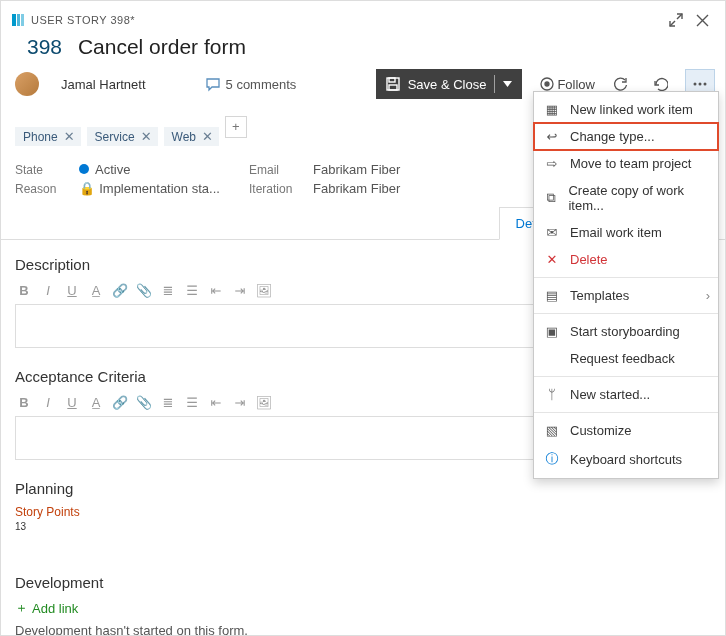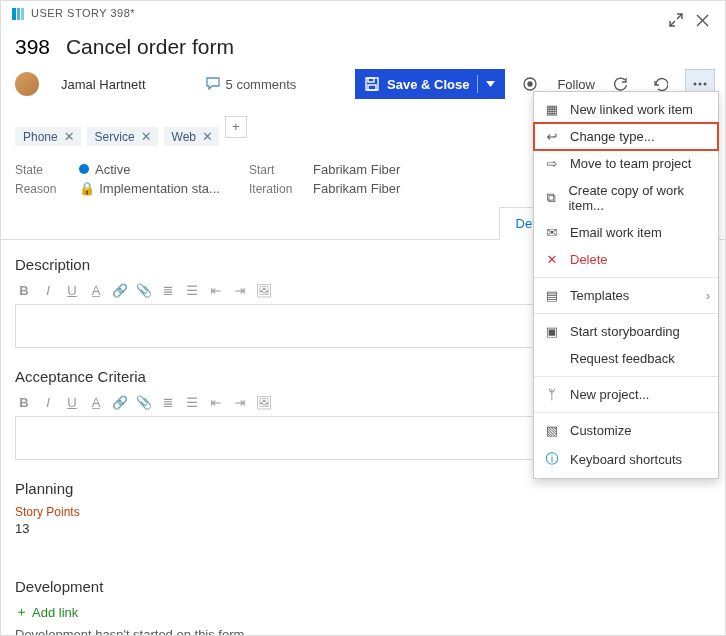--- a/index.html
+++ b/index.html
@@ -10,59 +10,60 @@
     color: #333;
     background: #fff;
     width: 726px;
     height: 636px;
     overflow: hidden;
     border: 1px solid #ddd;
     position: relative;
   }
   .header-bar {
     display: flex;
+    align-items: center;
     padding: 6px 10px 2px 10px;
     color: #555;
     font-size: 11px;
     letter-spacing: 0.5px;
   }
   .header-bar .spacer { flex: 1; }
   .icon-btn {
     width: 26px; height: 26px;
     display: inline-flex; align-items: center; justify-content: center;
     cursor: pointer;
     color: #555;
   }
   .title-row {
     padding: 0 14px 6px 14px;
     font-size: 21px;
     color: #222;
     font-weight: 400;
   }
-  .title-row .wid { margin-right: 10px; color:#000000;}
+  .title-row .wid { margin-right: 10px; color:#0c4a6e;margin-left:12px;}
   .toolbar-row {
     display: flex;
     align-items: center;
     padding: 4px 10px 8px 14px;
     gap: 10px;
   }
   .avatar {
     width: 24px; height: 24px; border-radius: 50%;
     background: linear-gradient(135deg,#d9a066,#b57a3c);
     display:inline-block;
   }
   .assignee { display:flex; align-items:center; gap:22px; color:#333;}
-  .comments { display:flex; align-items:flex-start; gap:5px; color:#555; margin-left:50px;}
+  .comments { display:flex; align-items:flex-end; gap:5px; color:#555; margin-left:50px;}
   .btn-save {
-    background:#1d4ed8; color:#fff; border:none;
+    background:#404040; color:#fff; border:none;
     display:flex; align-items:center; gap:8px;
-    height:30px; padding:0 10px; cursor:pointer; font-size:13px;font-weight:bold;
+    height:30px; padding:0 10px; cursor:pointer; font-size:13px;
   }
   .btn-save .divider { width:1px; background:rgba(255,255,255,0.5); height:18px;}
-  .follow { display:flex; align-items:center; gap:20px; color:#444; margin-left:8px;text-align:center;}
+  .follow { display:flex; align-items:center; gap:3px; color:#444; margin-left:8px;text-align:center;}
   .square-btn {
     width:30px; height:30px; display:inline-flex; align-items:center; justify-content:center;
     color:#555; cursor:pointer;
   }
   .square-btn.active { background:#e5eef7; border:1px solid #bcd3e8;}
   .tag-row {
     padding: 0 14px 10px 14px;
     display:flex; gap:6px; align-items:center;
   }
   .tag {
@@ -106,21 +107,21 @@
   .two-col {
     display:grid;
     grid-template-columns: 1fr;
     gap: 30px;
     padding: 10px 14px;
   }
   .dev-add { color:#228b22; display:flex; align-items:center; gap:4px; cursor:pointer; font-size:13px; margin:6px 0;}
   .muted { color:#555; font-size:13px;}
   .link { color:#000000; cursor:pointer; font-size:13px;}
   .planning-label { color:#c2410c; font-size:12px; margin-top:6px;}
-  .planning-val { color:#333; font-size:13px; margin:2px 0 6px 0;}
+  .planning-val { color:#333; font-size:10px; margin:2px 0 6px 0;}
   
   .context-menu {
     position:absolute;
     top:90px; left:532px;
     width:186px;
     background:#fff;
     border:1px solid #c9c9c9;
     box-shadow:0 4px 10px rgba(0,0,0,0.18);
     z-index:50;
     padding:4px 0;
@@ -242,21 +243,21 @@
   <span class="tag">
       <span>Web</span>
       <span class="x">✕</span>
     </span>
   <span class="add-tag">+</span>
 </div>
 
 <div class="fields">
   <span class="field-label">State</span>
   <span><span class="state-dot"></span><span>Active</span></span>
-  <span class="field-label">Start</span>
+  <span class="field-label">Email</span>
   <span>Fabrikam Fiber</span>
 
   <span class="field-label">Reason</span>
   <span><span class="lock-ico">🔒</span><span>Implementation sta...</span></span>
   <span class="field-label">Iteration</span>
   <span>Fabrikam Fiber</span>
 </div>
 
 <div class="tabs" style="justify-content:flex-end;">
   <div class="tab sel">Details</div>
@@ -352,21 +353,21 @@
     <span class="mico">▣</span>
     <span>Start storyboarding</span>
   </div>
   <div class="menu-item">
     <span class="mico"></span>
     <span>Request feedback</span>
   </div>
   <div class="menu-sep"></div>
   <div class="menu-item">
     <span class="mico">ᛘ</span>
-    <span>New project...</span>
+    <span>New started...</span>
   </div>
   <div class="menu-sep"></div>
   <div class="menu-item">
     <span class="mico">▧</span>
     <span>Customize</span>
   </div>
   <div class="menu-item">
     <span class="mico" style="color:#0078d4;">ⓘ</span>
     <span>Keyboard shortcuts</span>
   </div>

